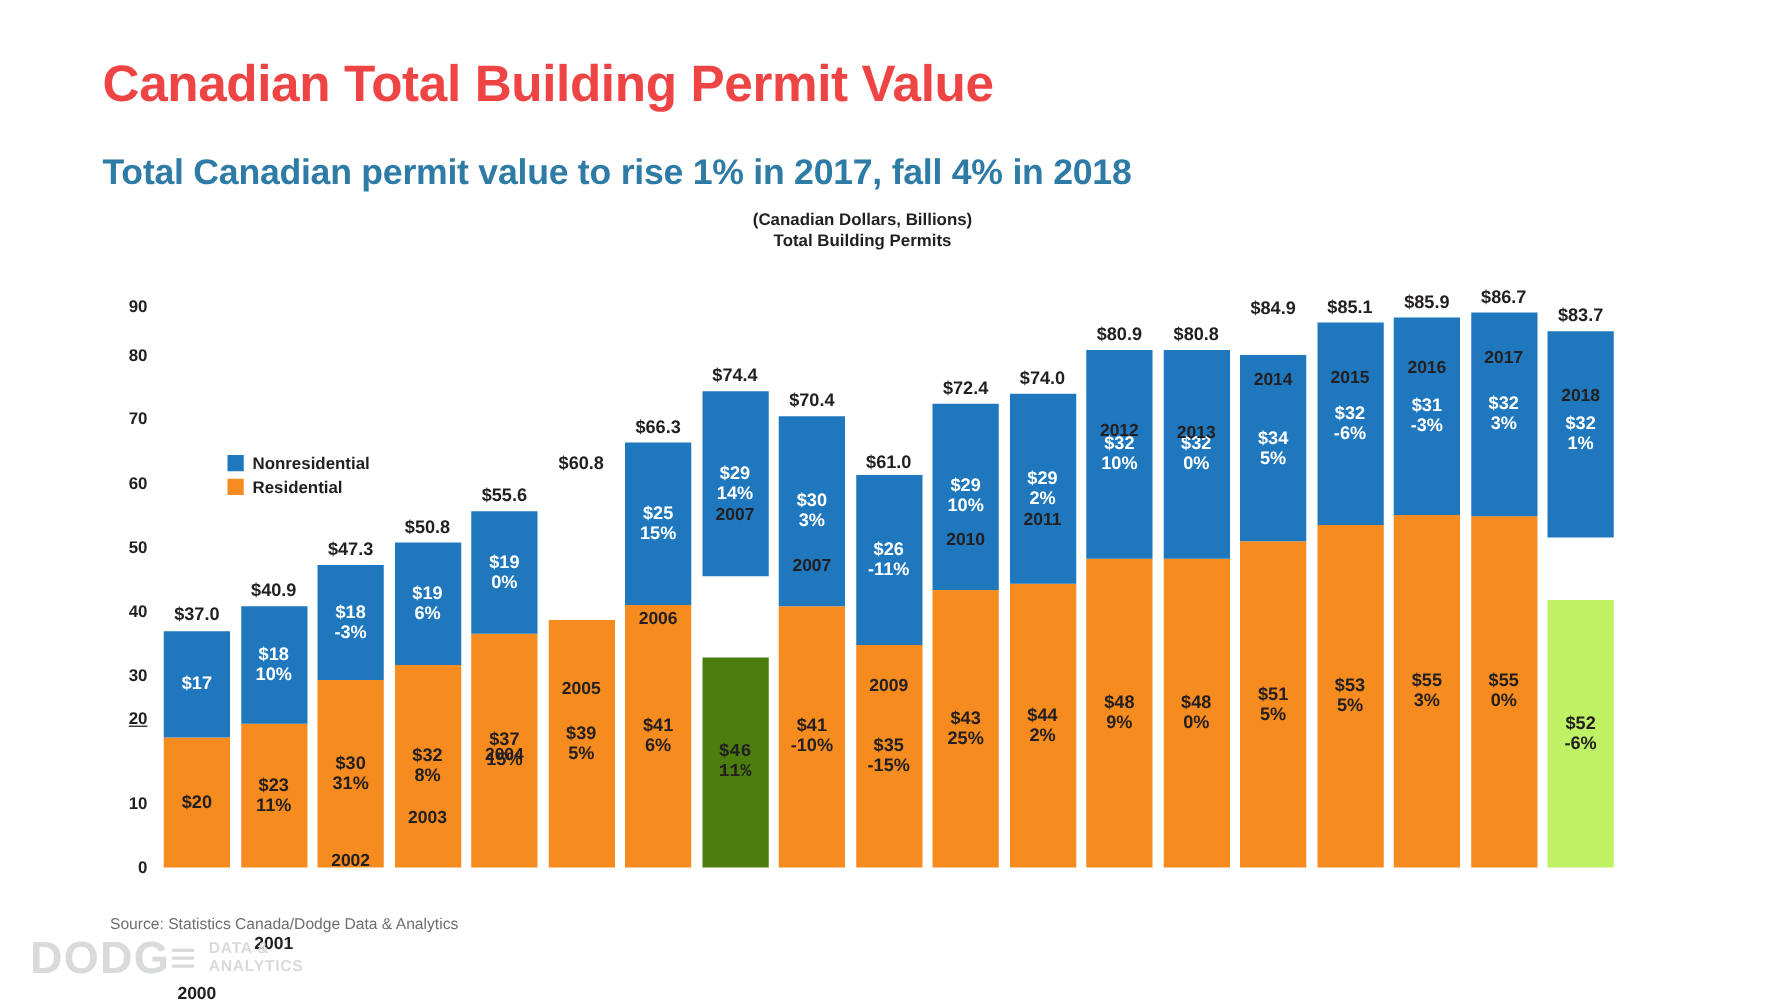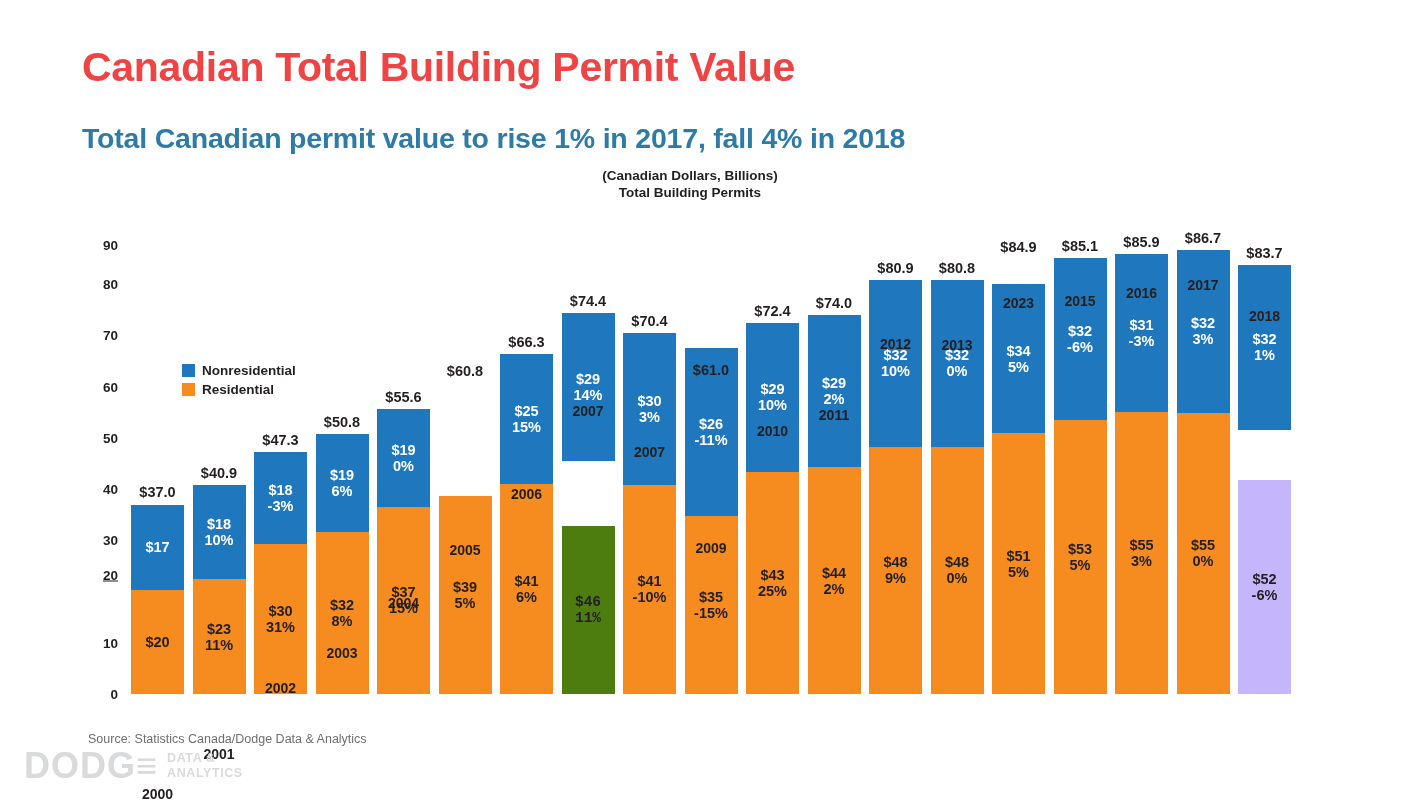--- a/index.html
+++ b/index.html
@@ -309,21 +309,21 @@
         <div class="seg seg-non" style="height: 151.106px; bottom: 209.499px; background: rgb(31, 120, 189);">
           <div class="seg-label">$30<br>3%</div>
         </div>
         <div class="bar-total" style="bottom: 364.604px;">$70.4</div>
         <div class="x-label" style="top: 110.396px;">2007</div>
       </div>
       <div class="bar-group" style="left: 557.5px; width: 53px; height: 312.456px;">
         <div class="seg seg-res" style="height: 178.253px; background: rgb(246, 139, 31);">
           <div class="seg-label">$35<br>-15%</div>
         </div>
-        <div class="seg seg-non" style="height: 168px; bottom: 178.253px; background: rgb(31, 120, 189);">
+        <div class="seg seg-non" style="height: 136px; bottom: 178.253px; background: rgb(31, 120, 189);">
           <div class="seg-label">$26<br>-11%</div>
         </div>
         <div class="bar-total" style="bottom: 316.456px;">$61.0</div>
         <div class="x-label" style="top: 158.544px;">2009</div>
       </div>
       <div class="bar-group" style="left: 619px; width: 53px; height: 370.849px;">
         <div class="seg seg-res" style="height: 222.304px; background: rgb(246, 139, 31);">
           <div class="seg-label">$43<br>25%</div>
         </div>
         <div class="seg seg-non" style="height: 148.544px; bottom: 222.304px; background: rgb(31, 120, 189);">
@@ -363,21 +363,21 @@
         <div class="x-label" style="top: 57.1244px;">2013</div>
       </div>
       <div class="bar-group" style="left: 865px; width: 53px; height: 434.877px;">
         <div class="seg seg-res" style="height: 260.721px; background: rgb(246, 139, 31);">
           <div class="seg-label">$51<br>5%</div>
         </div>
         <div class="seg seg-non" style="height: 149px; bottom: 260.721px; background: rgb(31, 120, 189);">
           <div class="seg-label">$34<br>5%</div>
         </div>
         <div class="bar-total" style="bottom: 438.877px;">$84.9</div>
-        <div class="x-label" style="top: 36.1233px;">2023</div>
+        <div class="x-label" style="top: 36.1233px;">2014</div>
       </div>
       <div class="bar-group" style="left: 926.5px; width: 53px; height: 435.901px;">
         <div class="seg seg-res" style="height: 274.039px; background: rgb(246, 139, 31);">
           <div class="seg-label">$53<br>5%</div>
         </div>
         <div class="seg seg-non" style="height: 161.862px; bottom: 274.039px; background: rgb(31, 120, 189);">
           <div class="seg-label">$32<br>-6%</div>
         </div>
         <div class="bar-total" style="bottom: 439.901px;">$85.1</div>
         <div class="x-label" style="top: 35.0989px;">2015</div>
@@ -396,21 +396,21 @@
         <div class="seg seg-res" style="height: 281.21px; background: rgb(246, 139, 31);">
           <div class="seg-label">$55<br>0%</div>
         </div>
         <div class="seg seg-non" style="height: 162.887px; bottom: 281.21px; background: rgb(31, 120, 189);">
           <div class="seg-label">$32<br>3%</div>
         </div>
         <div class="bar-total" style="bottom: 448.097px;">$86.7</div>
         <div class="x-label" style="top: 26.9033px;">2017</div>
       </div>
       <div class="bar-group" style="left: 1111px; width: 53px; height: 428.73px;">
-        <div class="seg seg-res" style="height: 214px; background: #c4b5fd;">
+        <div class="seg seg-res" style="height: 214px; background: #bef264;">
           <div class="seg-label">$52<br>-6%</div>
         </div>
         <div class="seg seg-non" style="height: 164.423px; bottom: 264.307px; background: rgb(31, 120, 189);">
           <div class="seg-label">$32<br>1%</div>
         </div>
         <div class="bar-total" style="bottom: 432.73px;">$83.7</div>
         <div class="x-label" style="top: 42.27px;">2018</div>
       </div>
     </div>
 

